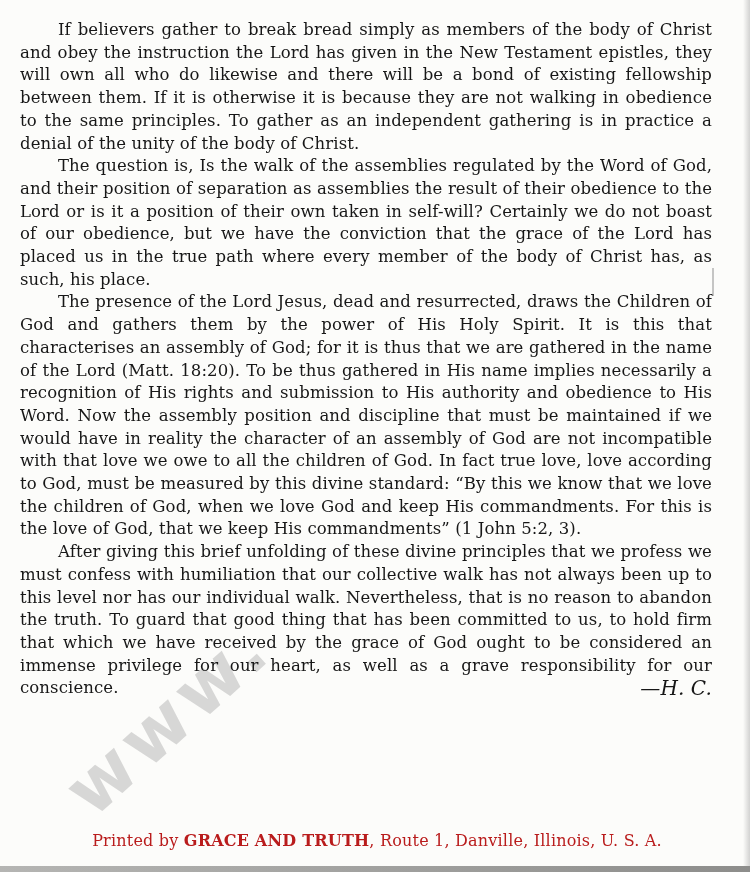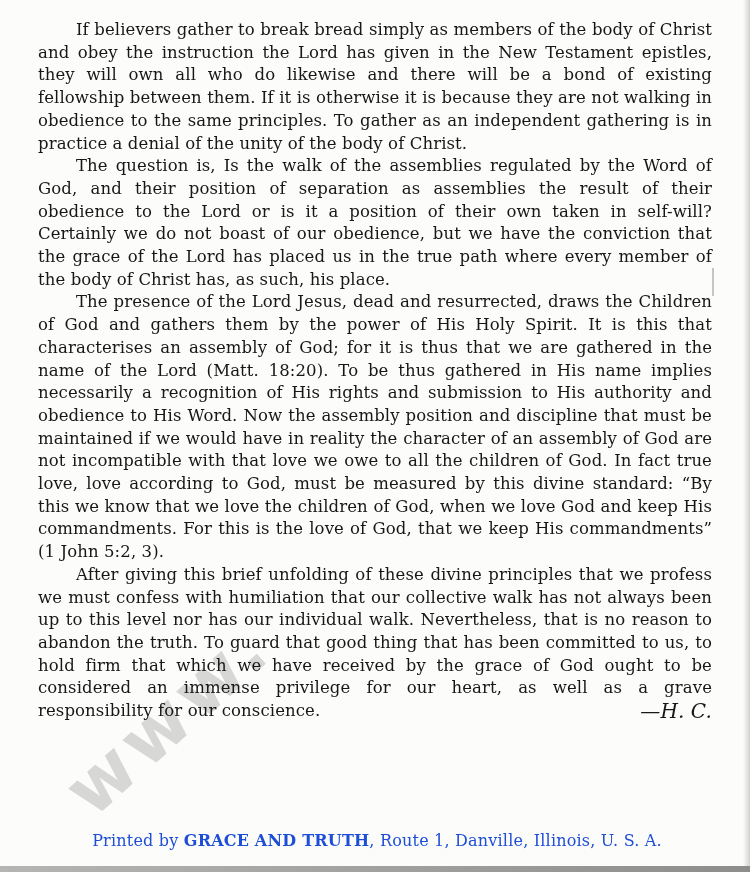--- a/index.html
+++ b/index.html
@@ -12,21 +12,21 @@
     width: 750px;
     height: 872px;
     margin: 0 auto;
     background: #fcfcfa;
     overflow: hidden;
     color: #171717;
   }
   .content {
     position: absolute;
     top: 19px;
-    left: 38px;
+    left: 20px;
     right: 38px;
     font-family: "DejaVu Serif", "Liberation Serif", serif;
     font-size: 16.5px;
     line-height: 22.7px;
     text-align: justify;
     letter-spacing: 0.1px;
   }
   .content p {
     margin: 0;
     text-indent: 38px;
@@ -41,21 +41,21 @@
   }
   .footer {
     position: absolute;
     left: 4px;
     right: 0;
     bottom: 22px;
     text-align: center;
     font-family: "DejaVu Serif", "Liberation Serif", serif;
     font-size: 16px;
     letter-spacing: 0.2px;
-    color: #1d4ed8;
+    color: #b91c1c;
   }
   .footer .publisher {
     font-weight: bold;
   }
   .watermark {
     position: absolute;
     left: 48px;
     top: 770px;
     transform: rotate(-42deg);
     transform-origin: left top;

